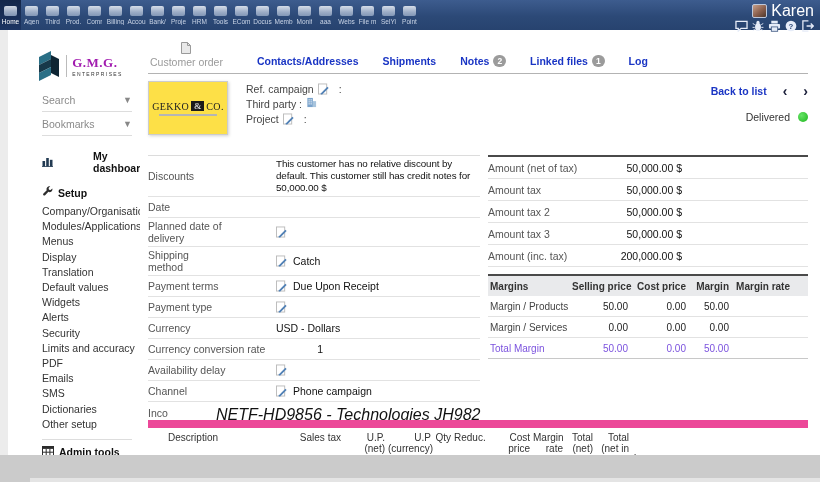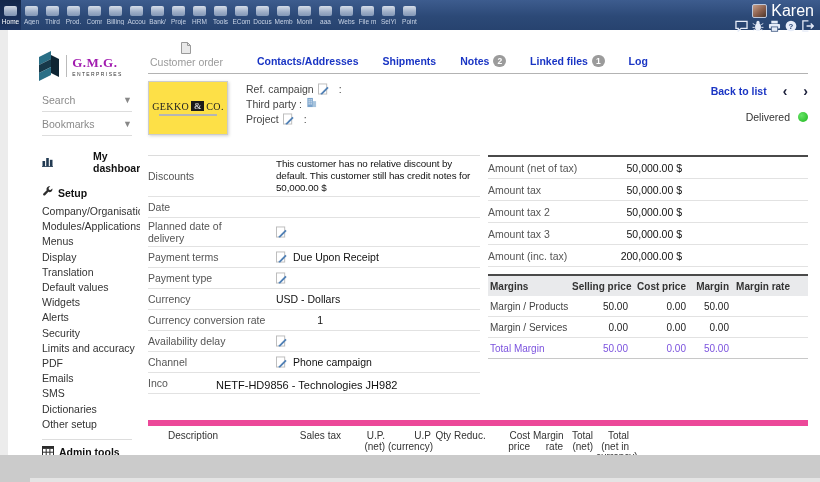--- a/index.html
+++ b/index.html
@@ -69,21 +69,21 @@
 
   .cols { margin-top:20px; display:flex; }
   .leftcol { width:332px; border-top:1px solid #dcdcdc; }
   .frow { display:flex; align-items:center; min-height:21px; border-bottom:1px solid #e2e2e2; padding:2px 0;gap:40px; }
   .flabel { flex:0 0 84px; font-size:10.5px; color:#555; padding-right:6px; }
   .flabel.wide { flex:0 0 auto; white-space:nowrap; padding-right:8px; }
   .fval { display:flex; align-items:center; flex:1; padding-left:4px; }
   .edit-ic { display:inline-flex; margin-right:6px; }
   .fvtext { font-size:10.5px; color:#111; }
   .fvtext.long { font-size:9.8px; letter-spacing:-.1px; line-height:12px; }
-  .fvtext.overlap { position:relative; top:2px; margin-left:-60px; white-space:nowrap; font-size:11px; }
+  .fvtext.overlap { position:relative; top:2px; margin-left:-60px; white-space:nowrap; font-size:16px;font-style:italic; }
 
   .rightcol { width:320px; margin-left:8px; }
   .amounts { border-top:2px solid #4a4a4a; }
   .arow { display:flex; align-items:center; height:22px; border-bottom:1px solid #e2e2e2; }
   .alabel { width:128px; font-size:10.5px; color:#555; }
   .aval { width:66px; text-align:right; font-size:10.5px; color:#111; }
 
   .margins { margin-top:7px; border-top:2px solid #4a4a4a; }
   .mhead { display:flex; align-items:center; height:20px; background:#e9eaec; padding:0 18px 0 2px; }
   .mh, .mc { font-size:10px; white-space:nowrap; }
@@ -92,21 +92,21 @@
   .mh:nth-child(2){ width:56px; } .mh:nth-child(3){ width:58px; }
   .mh:nth-child(4){ width:43px; } .mh:nth-child(5){ width:61px; }
   .mrow { display:flex; align-items:center; height:21px; border-bottom:1px solid #e2e2e2; padding:0 18px 0 2px; color:#333; }
   .mc { text-align:right; color:#222; }
   .mc:nth-child(1){ flex:1; text-align:left; color:#444; }
   .mc:nth-child(2){ width:56px; } .mc:nth-child(3){ width:58px; }
   .mc:nth-child(4){ width:43px; } .mc:nth-child(5){ width:61px; }
   .mrow.total { border-bottom:1px solid #c8c8c8; }
   .mrow.total .mc { color:#7b52de; }
 
-  .linestable { position:absolute; left:8px; right:12px; top:390px; height:35px; border-top:6px solid #ec4899; overflow:hidden; background:#fff; }
+  .linestable { position:absolute; left:8px; right:12px; top:390px; height:35px; border-top:8px solid #ec4899; overflow:hidden; background:#fff; }
   .lhead { display:flex; align-items:flex-start; padding:5px 0 0 20px; }
   .lhead::after { content:''; flex:1; }
   .lh { font-size:10px; color:#333; text-align:right; line-height:10.5px; padding-right:3px; }
   .lh:nth-child(1){ width:120px; text-align:left; }
   .lh:nth-child(2){ width:56px; } .lh:nth-child(3){ width:44px; }
   .lh:nth-child(4){ width:46px; } .lh:nth-child(5){ width:20px; }
   .lh:nth-child(6){ width:32px; } .lh:nth-child(7){ width:47px; }
   .lh:nth-child(8){ width:33px; } .lh:nth-child(9){ width:30px; }
   .lh:nth-child(10){ width:36px; }
 
@@ -507,20 +507,32 @@
             <span class="edit-ic" data-interactable="true">
               <svg width="11" height="12" viewBox="0 0 12 12">
                 <rect x="0.5" y="0.5" width="9" height="11" fill="#fff" stroke="#b9b9b9"></rect>
                 <path d="M3.2 10.6 L10.2 3.6 L11.6 5 L4.6 12 L3 12 Z" fill="#4f7fb5"></path>
               </svg>
             </span>
             <span class="fvtext" data-interactable="false"></span>
           </div>
         </div>
 
+        <div class="frow" data-interactable="false">
+          <div class="flabel" data-interactable="false">Shipping method</div>
+          <div class="fval">
+            <span class="edit-ic" data-interactable="true">
+              <svg width="11" height="12" viewBox="0 0 12 12">
+                <rect x="0.5" y="0.5" width="9" height="11" fill="#fff" stroke="#b9b9b9"></rect>
+                <path d="M3.2 10.6 L10.2 3.6 L11.6 5 L4.6 12 L3 12 Z" fill="#4f7fb5"></path>
+              </svg>
+            </span>
+            <span class="fvtext" data-interactable="false">Catch</span>
+          </div>
+        </div>
 
         <div class="frow" data-interactable="false">
           <div class="flabel" data-interactable="false">Payment terms</div>
           <div class="fval">
             <span class="edit-ic" data-interactable="true">
               <svg width="11" height="12" viewBox="0 0 12 12">
                 <rect x="0.5" y="0.5" width="9" height="11" fill="#fff" stroke="#b9b9b9"></rect>
                 <path d="M3.2 10.6 L10.2 3.6 L11.6 5 L4.6 12 L3 12 Z" fill="#4f7fb5"></path>
               </svg>
             </span>

